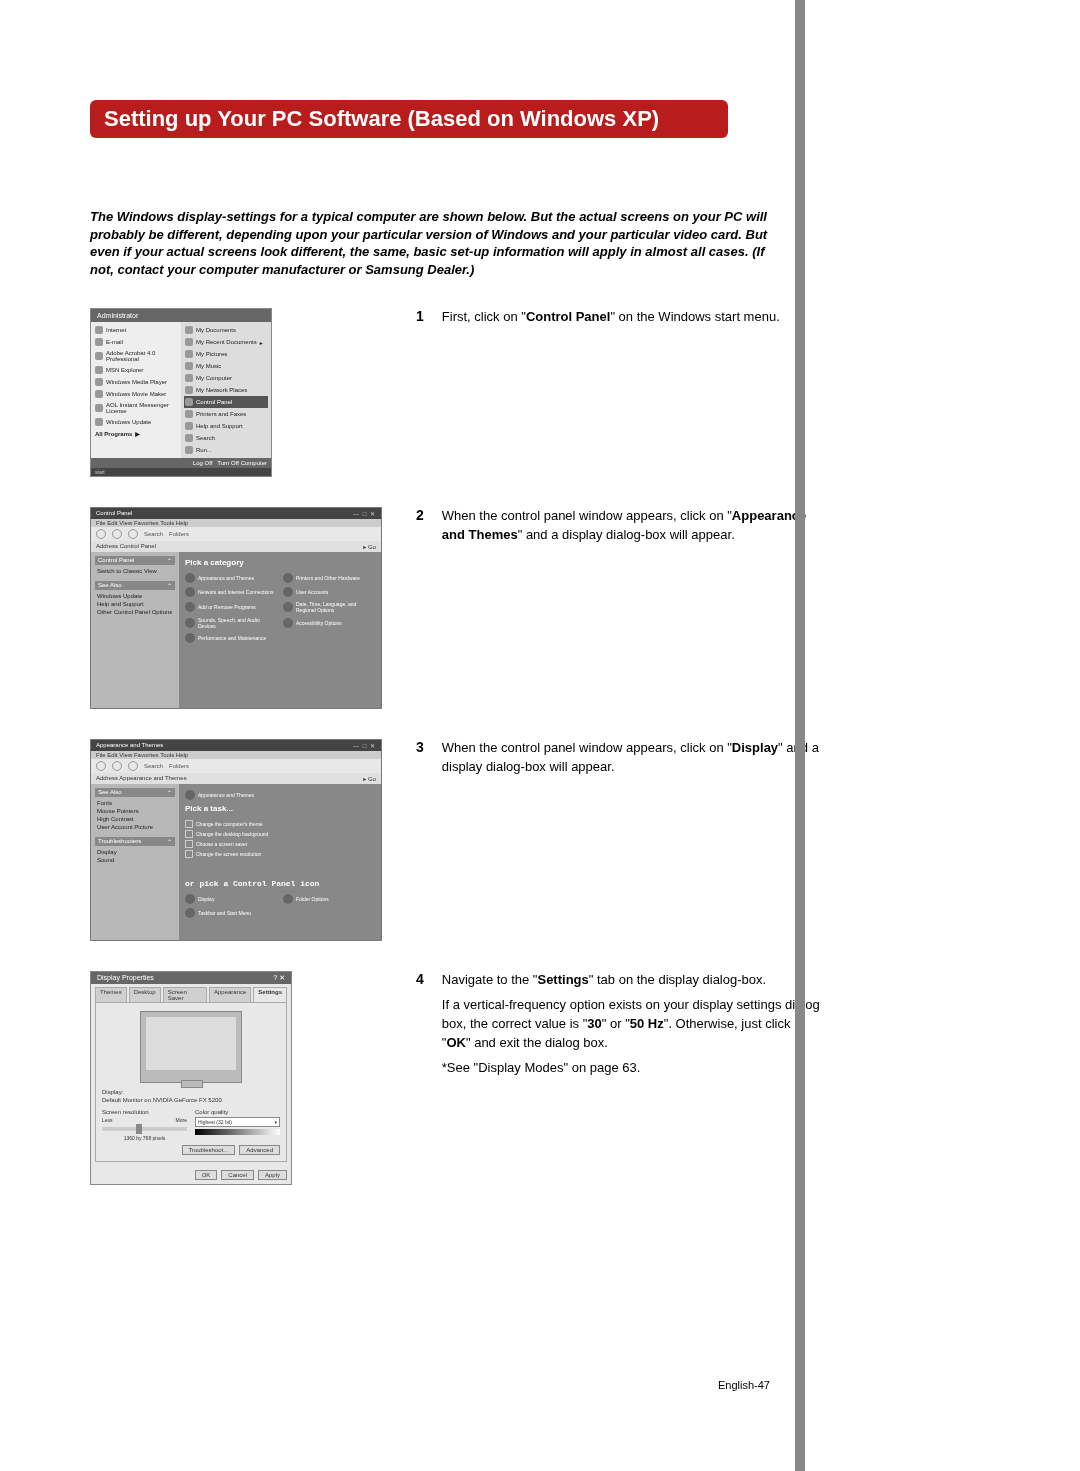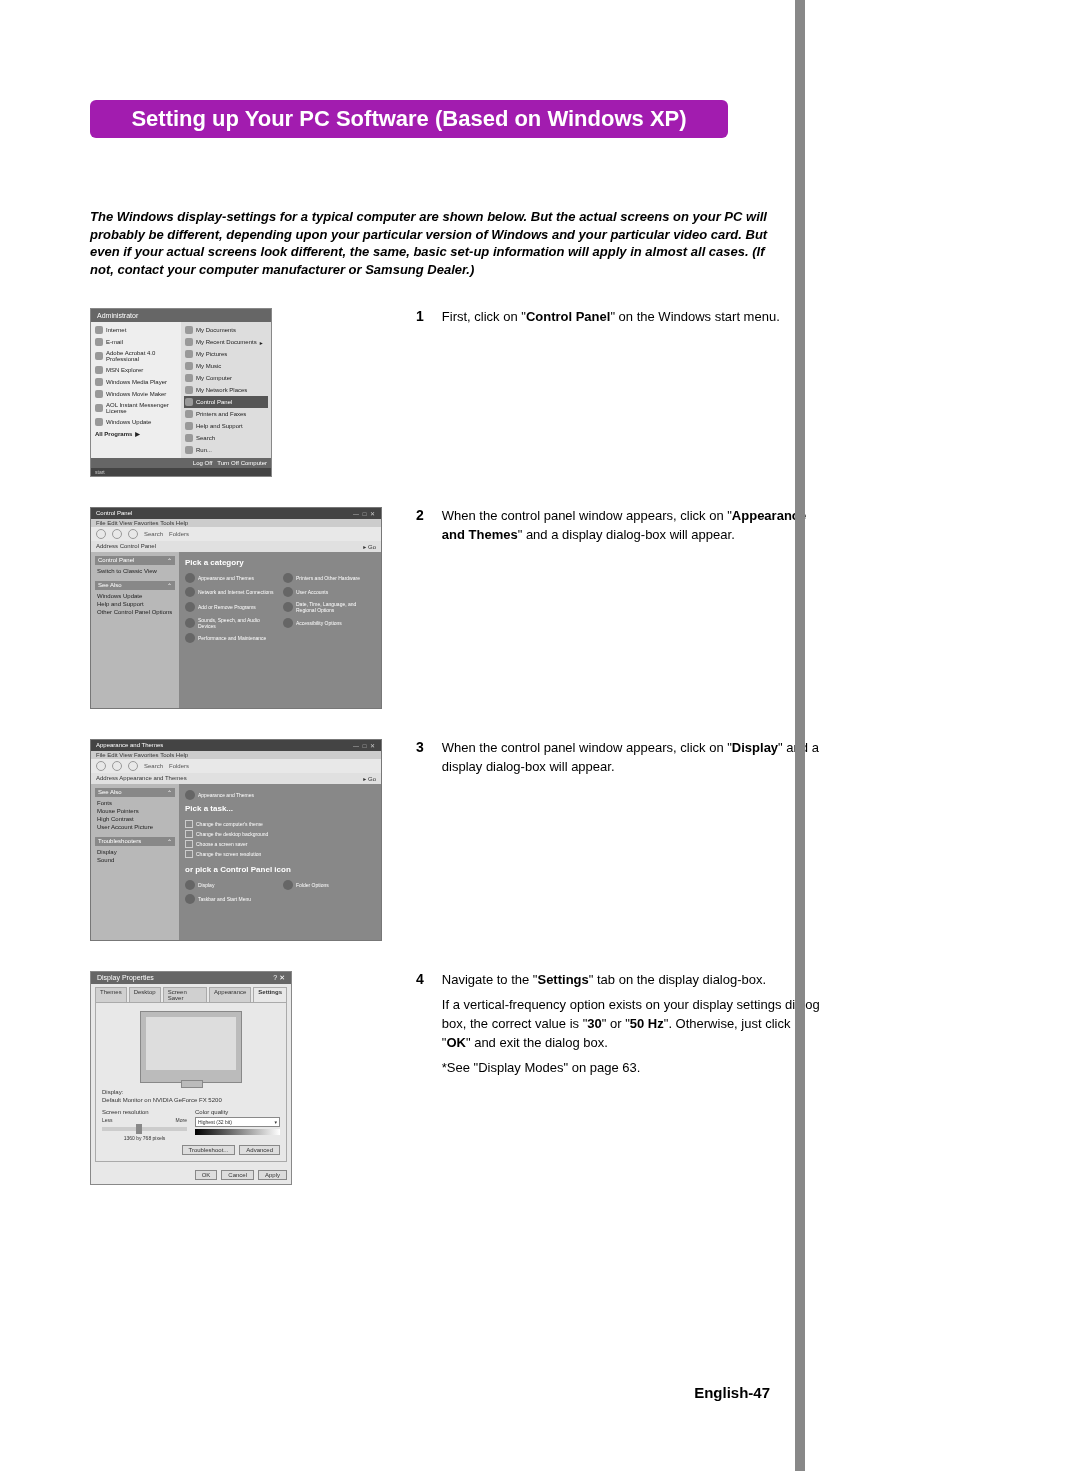--- a/index.html
+++ b/index.html
@@ -20,29 +20,28 @@
   }
   .right-vertical-bar {
     position: absolute;
     top: 0;
     right: 275px;
     width: 10px;
     height: 100%;
     background: #888;
   }
   .title-bar {
-    background: #a21caf;
+    background: #b91c1c;
     color: #fff;
     font-weight: bold;
     font-size: 22px;
     padding: 6px 14px;
     border-radius: 6px;
     display: inline-block;
     width: 610px;
-    text-align: center;
   }
   .intro {
     margin-top: 70px;
     font-style: italic;
     font-weight: bold;
     font-size: 13px;
     line-height: 1.35;
     width: 680px;
   }
   .step-row {
@@ -67,24 +66,24 @@
   .step-body {
     font-size: 13px;
     line-height: 1.45;
     max-width: 380px;
   }
   .step-body .sub {
     margin-top: 6px;
   }
   .page-num {
     position: absolute;
-    bottom: 70px;
+    bottom: 80px;
     right: 310px;
-    font-size: 15px;
-    font-weight: bold;
+    font-size: 11px;
+    font-weight: normal;
   }
   
   .fig1 {
     width: 180px;
     font-size: 6px;
     border: 1px solid #888;
     background: #bbb;
   }
   .fig1 .hdr {
     background: #666;
@@ -534,21 +533,21 @@
                 </div>
               <div class="li">
                   <span class="sq"></span>
                   <span>Choose a screen saver</span>
                 </div>
               <div class="li">
                   <span class="sq"></span>
                   <span>Change the screen resolution</span>
                 </div>
             </div>
-            <div class="cat-title" style="margin-top:6px;">or pick a Control Panel icon</div>
+            <div class="cat-title" style="margin-top:20px;font-family:Liberation Mono, monospace;">or pick a Control Panel icon</div>
             <div class="cat-grid" style="grid-template-columns:1fr 1fr;">
               <div class="cat-item">
                   <span class="ic"></span>
                   <span>Display</span>
                 </div>
               <div class="cat-item">
                   <span class="ic"></span>
                   <span>Folder Options</span>
                 </div>
               <div class="cat-item">

